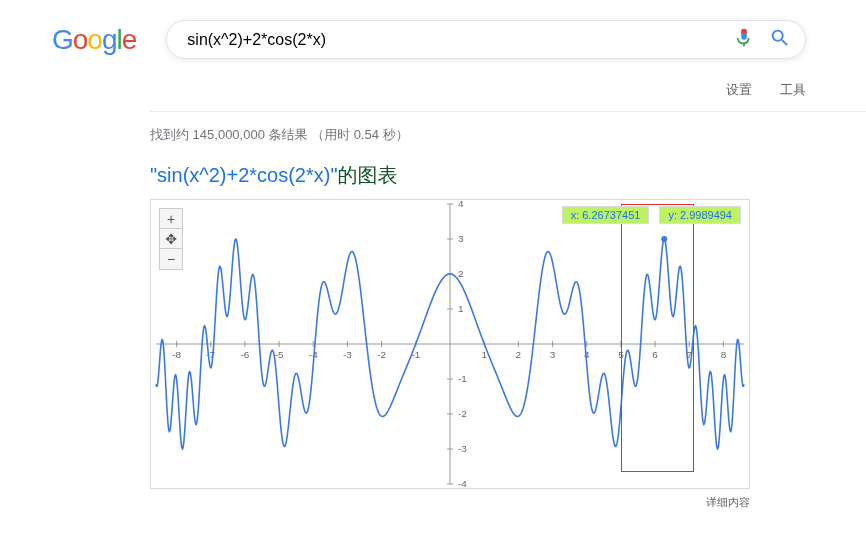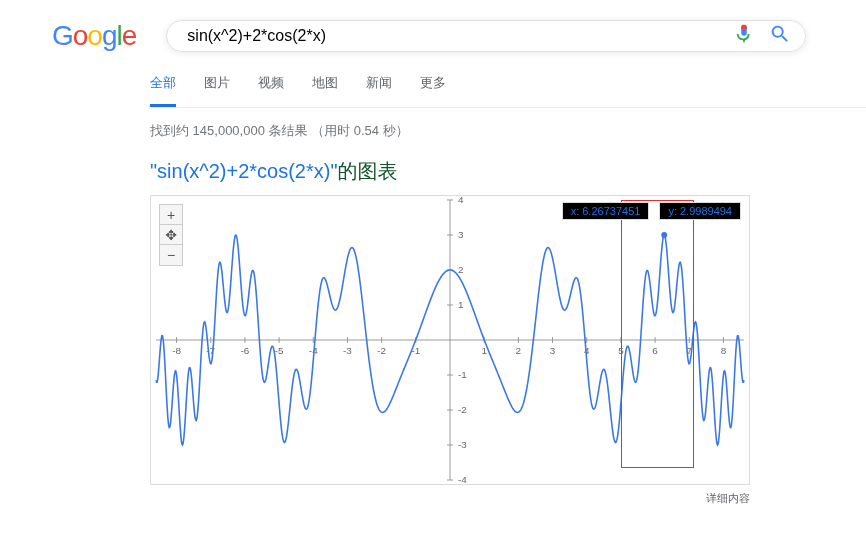--- a/index.html
+++ b/index.html
@@ -2,41 +2,41 @@
 <html><head>
 <meta charset="utf-8">
 <style>
   * { box-sizing: border-box; margin: 0; padding: 0; }
   body { font-family: arial, sans-serif; background: #fff; color: #202124; width: 866px; }
   .header { display: flex; align-items: center; padding: 20px 20px 0 20px; gap: 30px; margin-left: 32px; }
   .logo { font-size: 28px; font-weight: 500; letter-spacing: -1px; }
   .logo span:nth-child(1){color:#4285f4;} .logo span:nth-child(2){color:#ea4335;}
   .logo span:nth-child(3){color:#fbbc05;} .logo span:nth-child(4){color:#4285f4;}
   .logo span:nth-child(5){color:#34a853;} .logo span:nth-child(6){color:#ea4335;}
-  .search-box { flex: 1; display: flex; align-items: center; border: 1px solid #dfe1e5; border-radius: 24px; height: 32px; padding: 0 14px 0 20px; box-shadow: 0 1px 6px rgba(32,33,36,0.1); max-width: 640px; }
+  .search-box { flex: 1; display: flex; align-items: center; border: 1px solid #dfe1e5; border-radius: 24px; height: 39px; padding: 0 14px 0 20px; box-shadow: 0 1px 6px rgba(32,33,36,0.1); max-width: 640px; }
   .search-box input { flex:1; border:none; outline:none; font-size:16px; }
   .mic-icon svg, .search-icon svg { width:22px; height:22px; }
   .mic-icon { margin-right: 14px; cursor:pointer; }
   .search-icon { cursor:pointer; }
   .tabs-row { display:flex; align-items:center; margin: 22px 0 0 150px; border-bottom: 1px solid #ebebeb; font-size:13px; color:#5f6368; }
   .tabs-left { display:flex; gap: 28px; }
   .tab { padding: 0 0 12px 0; cursor:pointer; }
   .tab.active { color:#1a73e8; border-bottom: 3px solid #1a73e8; }
   .tabs-right { margin-left:auto; margin-right: 60px; display:flex; gap: 28px; }
   .stats { margin: 14px 0 0 150px; font-size: 13px; color:#70757a; }
   .chart-title { margin: 18px 0 10px 150px; font-size: 20px; }
   .chart-title .q { color:#1a73e8; }
   .chart-title .suffix { color:#14532d; }
   .chart-wrap { margin-left: 150px; width: 600px; }
   .chart-area { border:1px solid #dadce0; position:relative; height: 290px; }
   .zoom-ctrl { position:absolute; top:8px; left:8px; border:1px solid #ccc; background:#f5f5f5; width:24px; font-size:14px; text-align:center; z-index:5; }
   .zoom-ctrl div { border-bottom:1px solid #ccc; height:20px; line-height:20px; cursor:pointer; color:#555; }
   .zoom-ctrl div:last-child { border-bottom:none; }
   .coord-readout { position:absolute; top:6px; right: 8px; display:flex; gap:10px; font-size:11px; color:#1a73e8; z-index:5; }
-  .coord-readout span { border:1px solid #dadce0; padding:2px 8px; background:#000000; }
+  .coord-readout span { border:1px solid #dadce0; padding:2px 8px; background:#bef264; }
   .highlight-box { position:absolute; border:1px solid #e03030; z-index:4; pointer-events:none; }
   svg.plot { position:absolute; inset:0; width:100%; height:100%; }
   .axis-line { stroke:#999; stroke-width:1; }
   .tick text { font-size:10px; fill:#666; }
   .tick line { stroke:#999; }
   .curve { fill:none; stroke:#3b78e7; stroke-width:1.6; }
   .hover-pt { fill:#3b78e7; }
   .more-link { text-align:right; margin-top:6px; font-size:11px; color:#5f6368; cursor:pointer; }
 </style>
 </head>
@@ -58,27 +58,23 @@
     </span>
     <span class="search-icon">
       <svg viewBox="0 0 24 24">
           <path fill="#4285f4" d="M15.5 14h-.8l-.3-.3a6.5 6.5 0 10-.7.7l.3.3v.8l5 5 1.5-1.5-5-5zM9.5 14a4.5 4.5 0 110-9 4.5 4.5 0 010 9z"></path>
         </svg>
     </span>
   </div>
 </div>
 
 <div class="tabs-row">
-  <div class="tabs-left">
-    <div class="tab active">全部</div>
-    <div class="tab">图片</div>
-    <div class="tab">视频</div>
-    <div class="tab">地图</div>
-    <div class="tab">新闻</div>
-    <div class="tab">更多</div>
+  <div class="tabs-right">
+    <div class="tab">设置</div>
+    <div class="tab">工具</div>
   </div>
 </div>
 
 <div class="stats">找到约 145,000,000 条结果  （用时 0.54 秒）</div>
 
 <div class="chart-title">
   <span class="q">"sin(x^2)+2*cos(2*x)"</span><span class="suffix">的图表</span>
 </div>
 
 <div class="chart-wrap">

